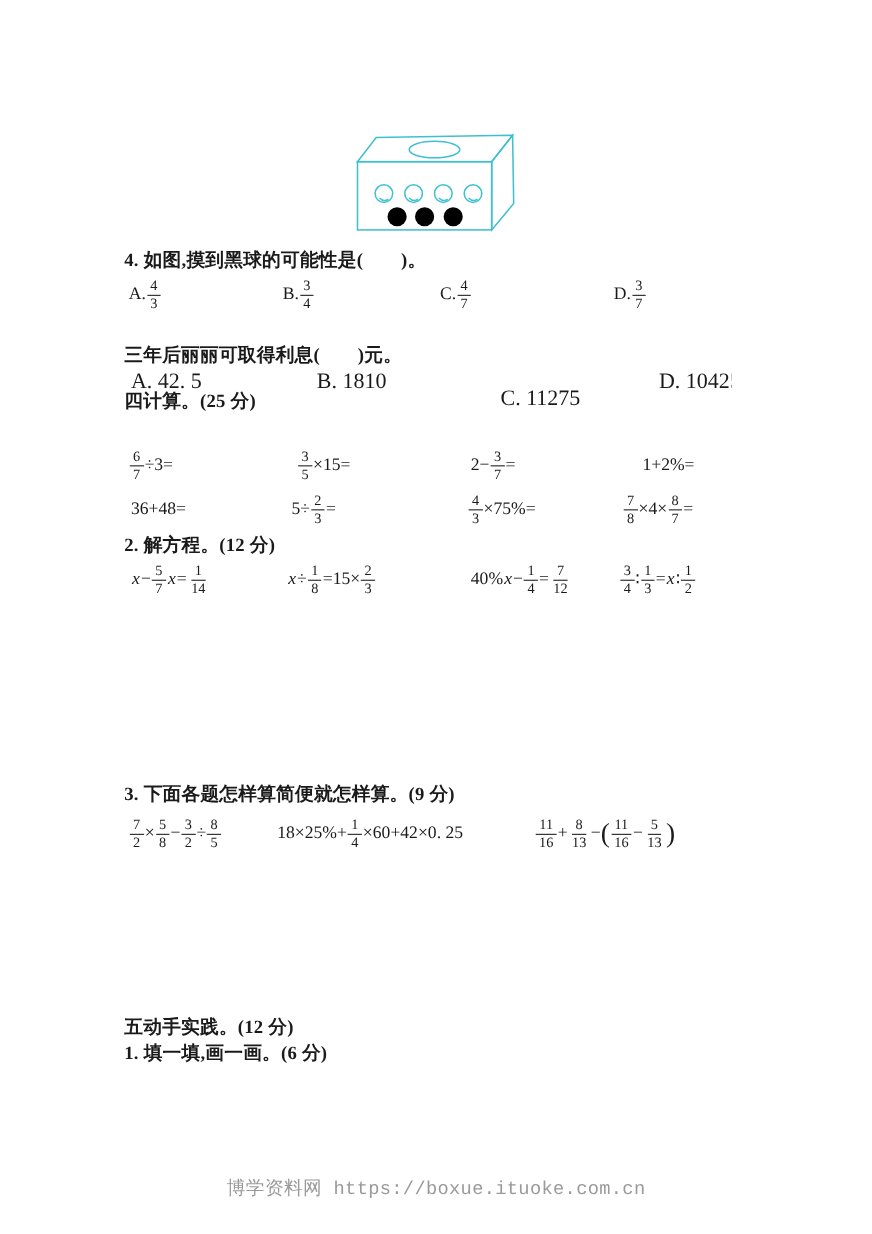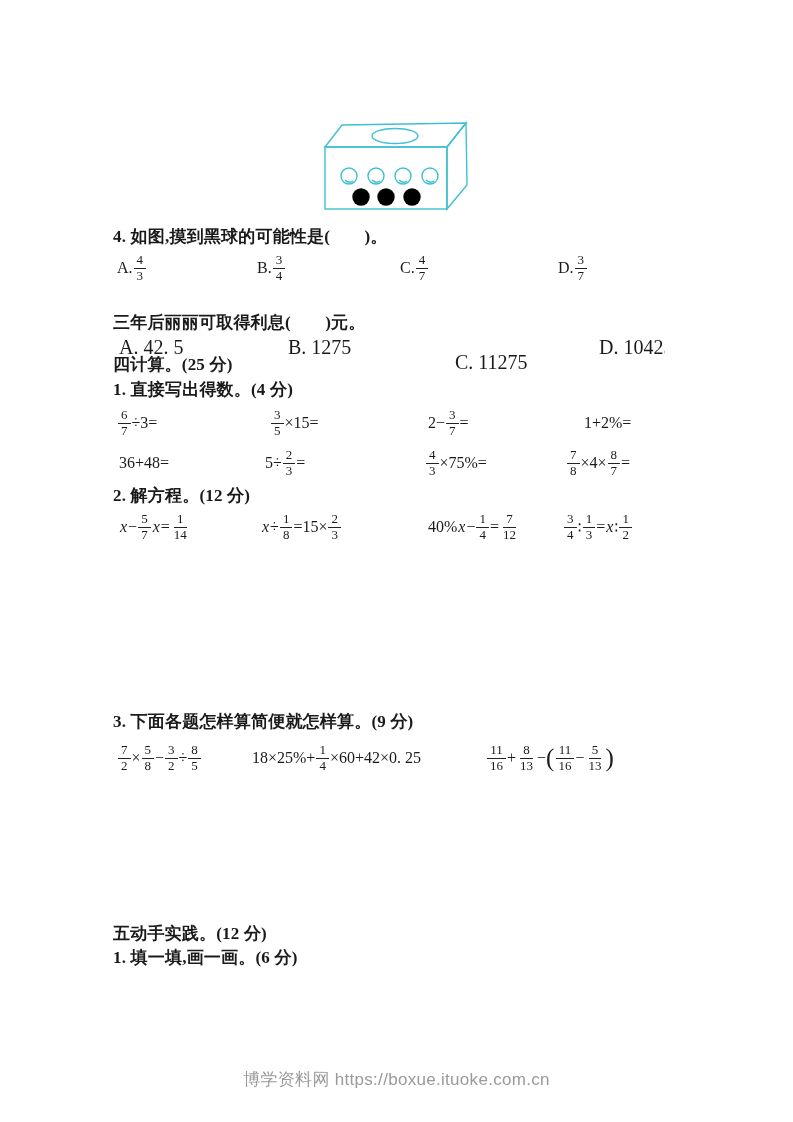--- a/index.html
+++ b/index.html
@@ -11,21 +11,21 @@
   .plain{font-size:20px;line-height:19px;}
   .cell{position:absolute;height:34px;display:flex;align-items:center;white-space:nowrap;
         font-size:16px;}
   .frac{display:inline-flex;flex-direction:column;align-items:center;line-height:1.1;
         font-size:13px;margin:0 1px;vertical-align:middle;transform:translateY(0);}
   .frac .n{border-bottom:1.3px solid #222;padding:0 3px;}
   .frac .d{padding:0 3px;}
   .var{font-style:italic;padding:0 1px;}
   .paren{font-size:25px;line-height:1;font-weight:400;position:relative;top:-1px;}
   .footer{position:absolute;left:0;top:1068px;width:793px;text-align:center;
-          font-family:Liberation Sans, sans-serif;
+          font-family:Liberation Mono, monospace;
           font-size:17px;color:#9a9a9a;letter-spacing:0.3px;}
   svg .ln{fill:none;stroke:#3fc0d0;stroke-width:1.4;}
 </style>
 </head>
 <body>
 
 <div class="page">
 
   <svg class="abs" style="left:321px;top:114px" width="158" height="100" viewBox="0 0 158 100">
     <polygon class="ln" points="4,33 21,11 145,9 126,33"></polygon>
@@ -60,26 +60,25 @@
         <span class="n">4</span>
         <span class="d">7</span>
       </span></div>
   <div class="cell" style="left:558px;top:251px">D. <span class="frac">
         <span class="n">3</span>
         <span class="d">7</span>
       </span></div>
 
   <div class="abs stem" style="left:113px;top:313px">三年后丽丽可取得利息(　　)元。</div>
   <div class="abs plain" style="left:119px;top:338px">A. 42. 5</div>
-  <div class="abs plain" style="left:288px;top:338px">B. 1275</div>
+  <div class="abs plain" style="left:288px;top:338px">B. 1810</div>
   <div class="abs plain" style="left:455px;top:353px">C. 11275</div>
   <div class="abs plain" style="left:599px;top:338px">D. 10425</div>
 
   <div class="abs stem" style="left:113px;top:355px">四计算。(25 分)</div>
-  <div class="abs stem" style="left:113px;top:380px">1. 直接写出得数。(4 分)</div>
 
   <div class="cell" style="left:117px;top:406px"><span class="frac">
         <span class="n">6</span>
         <span class="d">7</span>
       </span>÷3=</div>
   <div class="cell" style="left:270px;top:406px"><span class="frac">
         <span class="n">3</span>
         <span class="d">5</span>
       </span>×15=</div>
   <div class="cell" style="left:428px;top:406px">2−<span class="frac">

